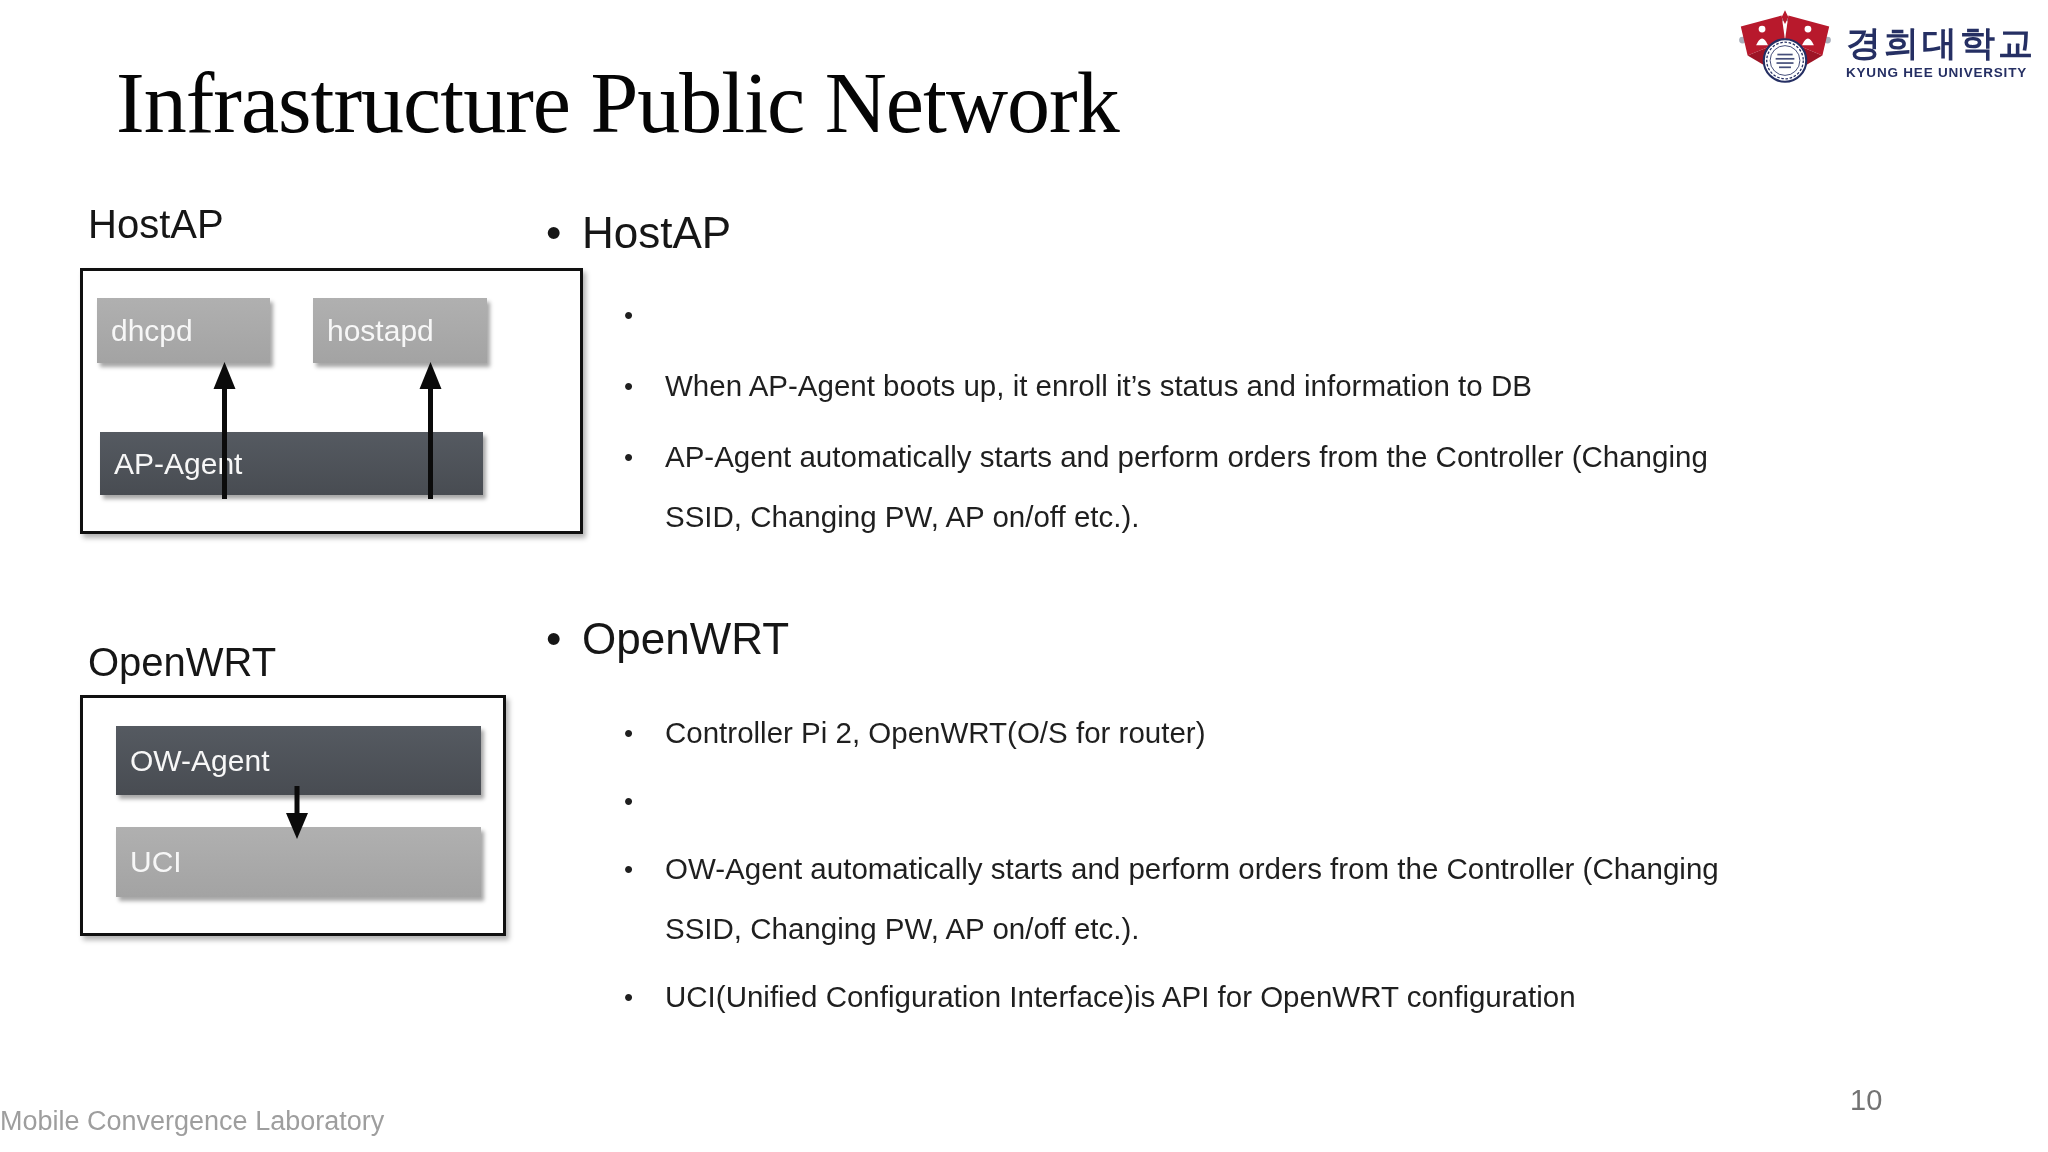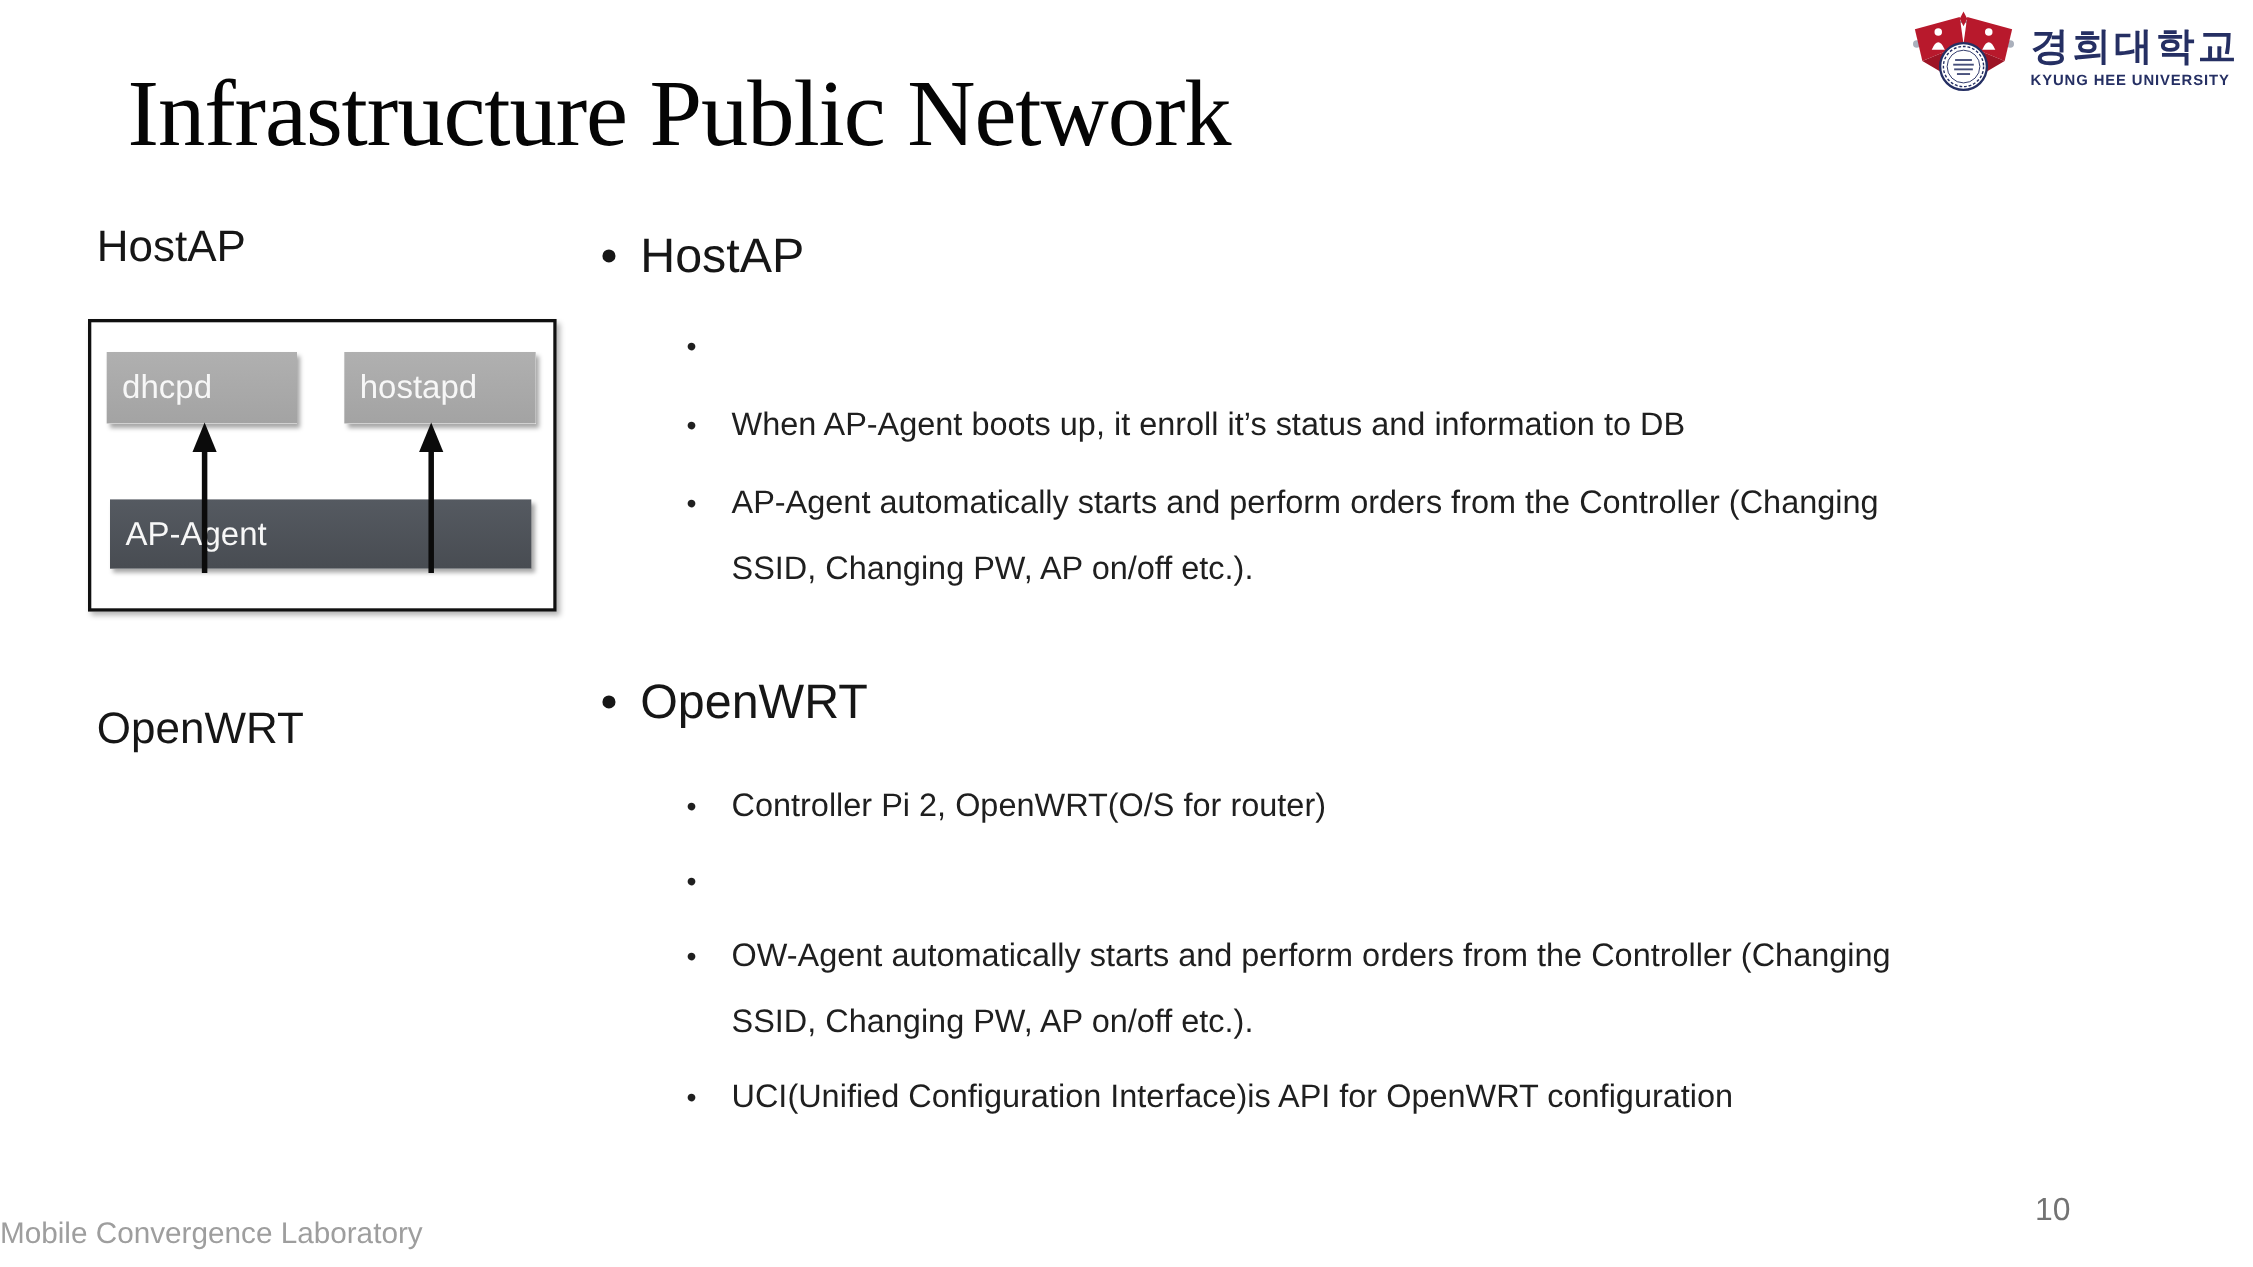--- a/index.html
+++ b/index.html
@@ -29,21 +29,21 @@
     position: absolute; left: 88px; font-size: 40px; color: #161616; line-height: 48px; white-space: nowrap;
   }
   .hostap-label { top: 200px; }
   .openwrt-label { top: 638px; }
 
   .frame {
     position: absolute; left: 80px; background: #ffffff;
     border: 3px solid #101010;
     box-shadow: 3px 4px 5px rgba(0,0,0,0.30);
   }
-  .hostap-frame { top: 268px; width: 426px; height: 266px; margin-top: 22px; }
+  .hostap-frame { top: 268px; width: 503px; height: 266px; }
   .openwrt-frame { top: 695px; width: 426px; height: 241px; }
 
   .node {
     position: absolute; display: flex; align-items: center;
     padding-left: 14px; font-size: 30px; color: #f7f7f7;
     box-shadow: 3px 4px 4px rgba(0,0,0,0.35);
   }
   .node-light { background: linear-gradient(180deg, #b0b0b0 0%, #a3a3a3 100%); }
   .node-dark  { background: linear-gradient(180deg, #555a61 0%, #484c52 100%); text-align: right; }
 
@@ -138,20 +138,34 @@
         <polygon points="103,91 114,118 92,118" fill="#0b0b0b"></polygon>
       </g>
       <g>
         <line x1="309" y1="228" x2="309" y2="114" stroke="#0b0b0b" stroke-width="5"></line>
         <polygon points="309,91 320,118 298,118" fill="#0b0b0b"></polygon>
       </g>
     </svg>
   </div>
 
   <div class="diagram-label openwrt-label">OpenWRT</div>
+  <div class="frame openwrt-frame">
+    <div class="node node-dark node-owagent">
+      <span>OW-Agent</span>
+    </div>
+    <div class="node node-light node-uci">
+      <span>UCI</span>
+    </div>
+    <svg class="arrows" viewBox="0 0 420 235">
+      <g>
+        <line x1="214" y1="88" x2="214" y2="118" stroke="#0b0b0b" stroke-width="5"></line>
+        <polygon points="214,141 203,115 225,115" fill="#0b0b0b"></polygon>
+      </g>
+    </svg>
+  </div>
 
   <div class="content">
 
     <div class="section section-hostap">
       <div class="section-heading">
         <span class="h-bullet">•</span>
         <span>HostAP</span>
       </div>
       <ul class="bullets">
         <li>

